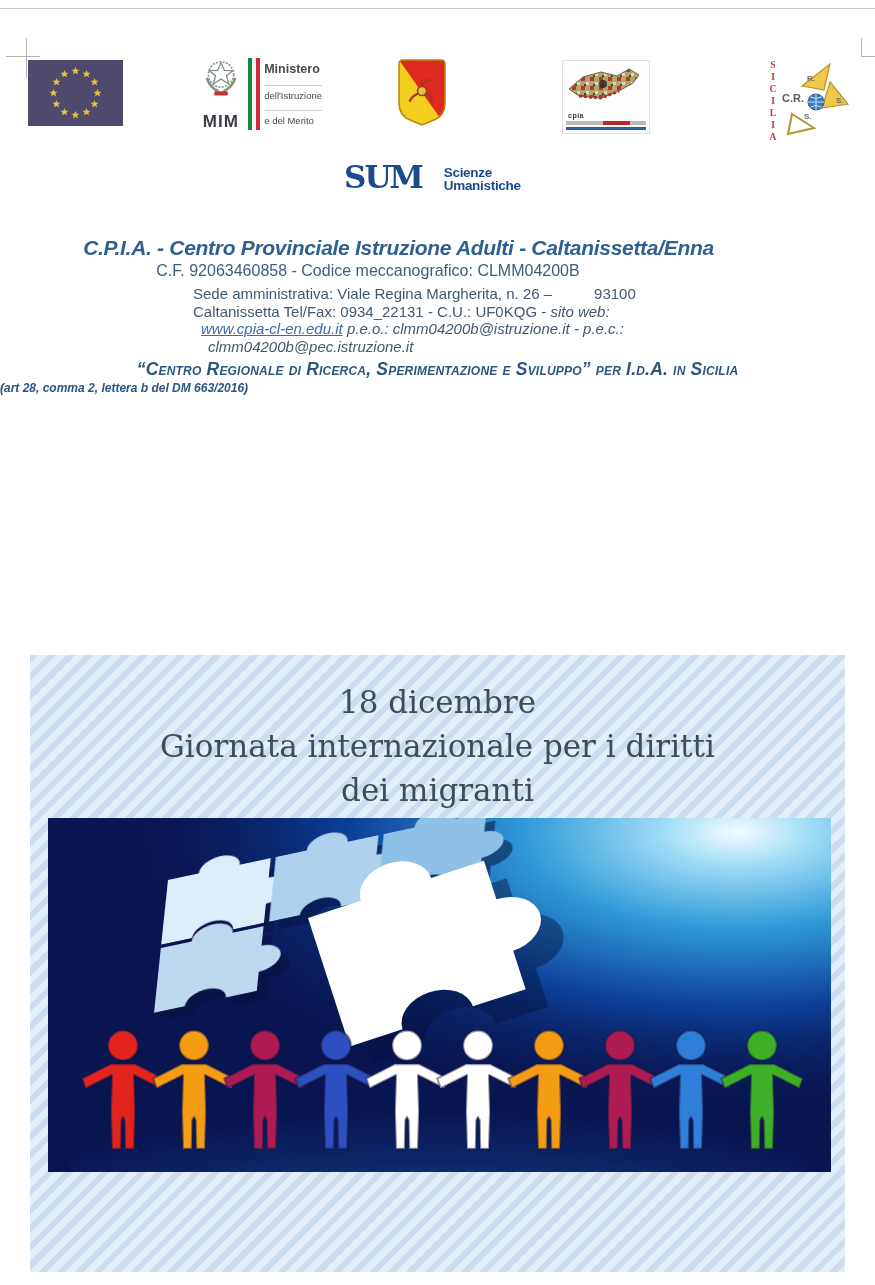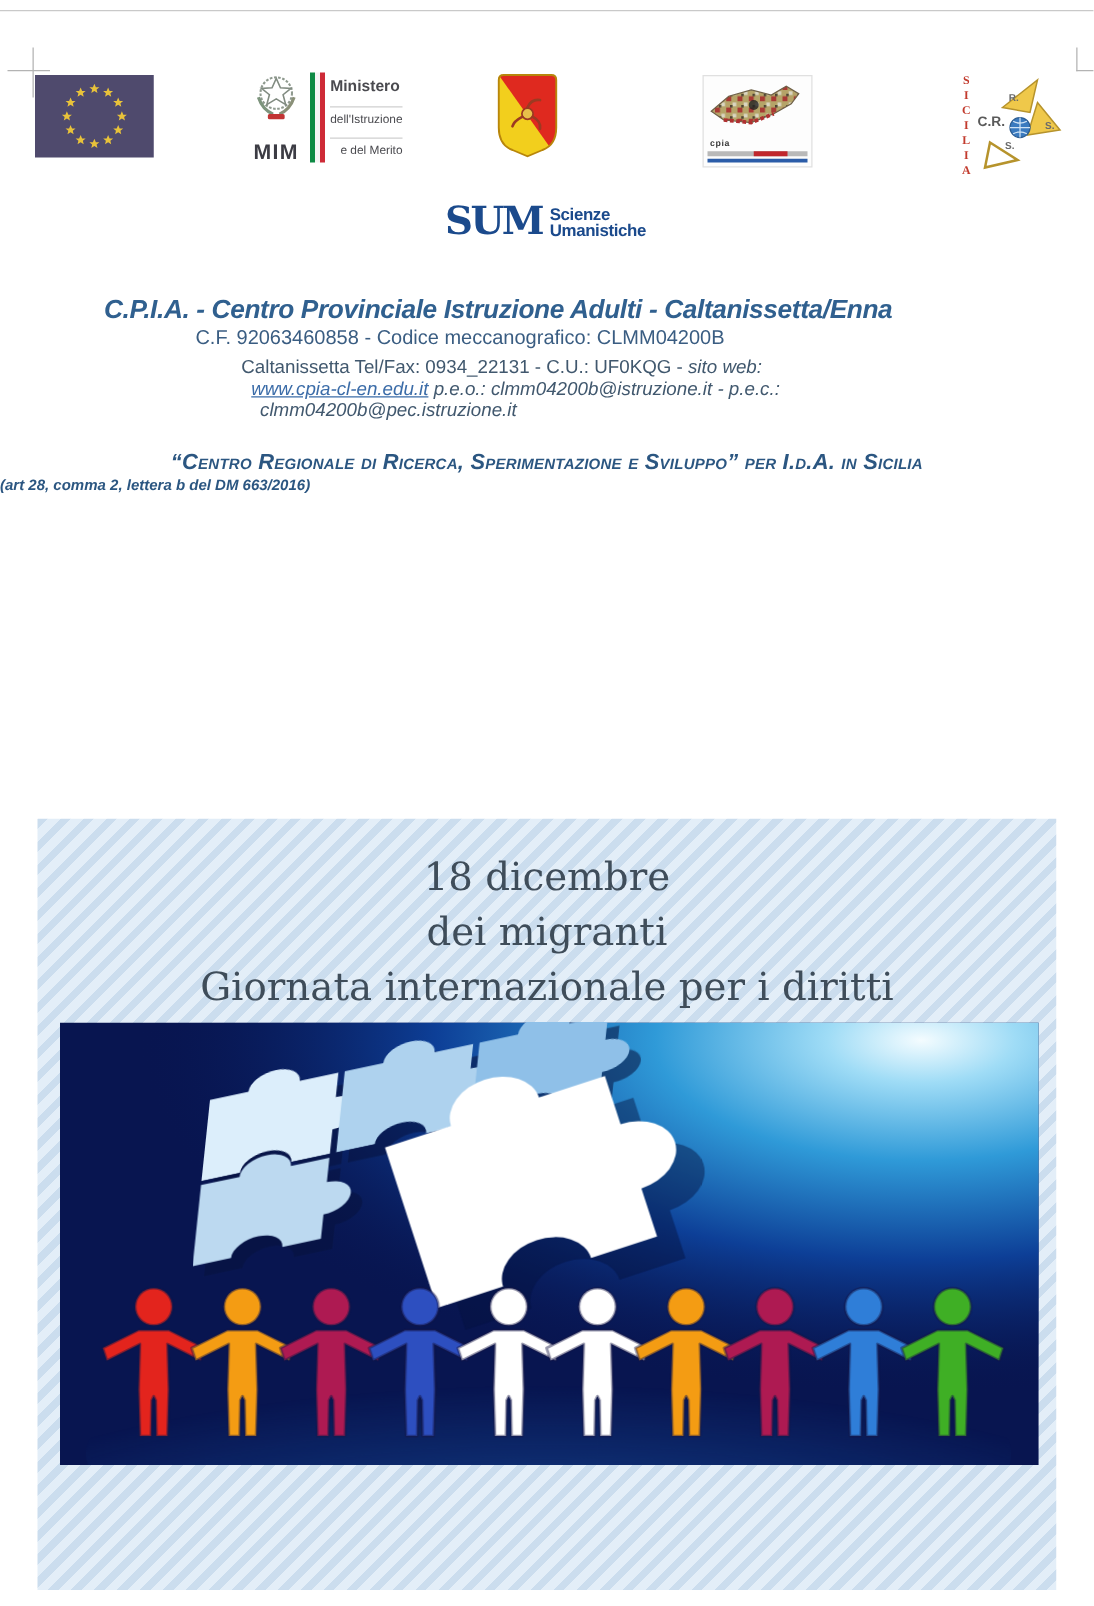--- a/index.html
+++ b/index.html
@@ -12,36 +12,36 @@
   
   .logo{position:absolute;}
   .eu-flag{left:28px;top:60px;width:95px;height:66px;background:#4f4a6d;}
   .mim{left:196px;top:56px;width:126px;height:76px;display:flex;align-items:stretch;}
   .mim-left{width:52px;display:flex;flex-direction:column;align-items:center;}
   .mim-acronym{font-weight:bold;font-size:17px;color:#3c3c44;letter-spacing:1px;margin-top:14px;}
   .mim-bars{width:13px;margin:2px 4px 2px 2px;display:flex;}
   .mim-bars i{display:block;width:4px;height:100%;}
   .mim-text{display:flex;flex-direction:column;justify-content:space-around;color:#4a4a4f;}
   .mim-text .row1{font-size:12.5px;font-weight:bold;padding:3px 0 4px;}
-  .mim-text .row2,.mim-text .row3{font-size:9.5px;padding:4px 0;border-top:1px solid #cfcfcf;text-align:right;}
+  .mim-text .row2,.mim-text .row3{font-size:9.5px;padding:4px 0;border-top:1px solid #cfcfcf;}
   .shield{left:396px;top:58px;width:52px;height:70px;}
   .cpia-card{left:562px;top:60px;width:86px;height:72px;background:#fdfdfd;border:1px solid #e0e0e0;}
   .cpia-caption{position:absolute;left:5px;bottom:14px;font-size:7px;font-weight:bold;color:#3a3a3a;letter-spacing:.5px;}
   .cpia-bar1{position:absolute;left:3px;bottom:8px;right:3px;height:4px;background:#b9b9b9;}
   .cpia-bar1 i{position:absolute;left:46%;top:0;width:34%;height:100%;background:#c0272d;}
   .cpia-bar2{position:absolute;left:3px;bottom:3px;right:3px;height:3px;background:#2b5ca8;}
   .cross-logo{left:752px;top:56px;width:100px;height:92px;}
   .cross-vert{position:absolute;left:16px;top:4px;writing-mode:vertical-rl;text-orientation:upright;font-size:9.5px;font-weight:bold;color:#c23b2e;letter-spacing:2px;font-family:"Liberation Serif",serif;}
   .cross-cr{position:absolute;left:30px;top:36px;font-size:11px;color:#5a5a5a;font-weight:bold;}
   .cross-r{position:absolute;left:55px;top:18px;font-size:8px;color:#6a6a6a;font-weight:bold;}
   .cross-s1{position:absolute;left:84px;top:40px;font-size:8px;color:#6a6a6a;font-weight:bold;}
   .cross-s2{position:absolute;left:52px;top:56px;font-size:8px;color:#6a6a6a;font-weight:bold;}
 
   
-  .sum{position:absolute;left:356px;top:162px;display:flex;align-items:center;}
+  .sum{position:absolute;left:344px;top:162px;display:flex;align-items:flex-end;gap:16px;}
   .sum-acronym{font-family:"DejaVu Serif",serif;font-weight:bold;font-size:31px;line-height:30px;color:#1b4a8c;letter-spacing:-2px;}
   .sum-text{margin-left:6px;color:#1b4a8c;font-weight:bold;font-size:13.5px;line-height:12.5px;padding-top:3px;letter-spacing:-0.3px;}
 
   
   .hdr-title{position:absolute;left:0;top:236px;width:797px;text-align:center;
     font-size:21px;font-style:italic;font-weight:bold;color:#30608f;letter-spacing:-0.3px;}
   .hdr-cf{position:absolute;left:0;top:262px;width:736px;text-align:center;
     font-size:16px;color:#3a5d82;}
   .hdr-address{position:absolute;left:193px;top:285px;font-size:15px;line-height:17.5px;color:#41586e;}
   .hdr-address .gap{display:inline-block;width:42px;}
@@ -182,33 +182,34 @@
     <div class="sum-text">
       <div>Scienze</div>
       <div>Umanistiche</div>
     </div>
   </div>
 
   <div class="hdr-title">C.P.I.A. - Centro Provinciale Istruzione Adulti - Caltanissetta/Enna</div>
   <div class="hdr-cf">C.F. 92063460858 - Codice meccanografico: CLMM04200B</div>
 
   <div class="hdr-address">
+    <div><span>Sede amministrativa: Viale Regina Margherita, n. 26 –</span><span class="gap"></span><span>93100</span></div>
     <div><span>Caltanissetta Tel/Fax: 0934_22131 - C.U.: UF0KQG - </span><span class="it">sito web:</span></div>
     <div class="indent1"><span class="weblink">www.cpia-cl-en.edu.it</span><span class="it"> p.e.o.: clmm04200b@istruzione.it - p.e.c.:</span></div>
     <div class="indent2 it">clmm04200b@pec.istruzione.it</div>
   </div>
 
   <div class="hdr-centro">“Centro Regionale di Ricerca, Sperimentazione e Sviluppo” per I.d.A. in Sicilia</div>
   <div class="hdr-art">(art 28, comma 2, lettera b del DM 663/2016)</div>
 
   <div class="poster">
     <div class="poster-title">
       <div>18 dicembre</div>
+      <div>Giornata internazionale per i diritti</div>
       <div>dei migranti</div>
-      <div>Giornata internazionale per i diritti</div>
     </div>
 
     <svg class="poster-photo" viewBox="0 0 783 354">
       <defs>
         <radialGradient id="lightTR" cx="88%" cy="4%" r="80%">
           <stop offset="0%" stop-color="#f4fcff"></stop>
           <stop offset="12%" stop-color="#9fdcf6"></stop>
           <stop offset="34%" stop-color="#2f9ad8"></stop>
           <stop offset="62%" stop-color="#0d3f97"></stop>
           <stop offset="100%" stop-color="#081550" stop-opacity="0"></stop>

